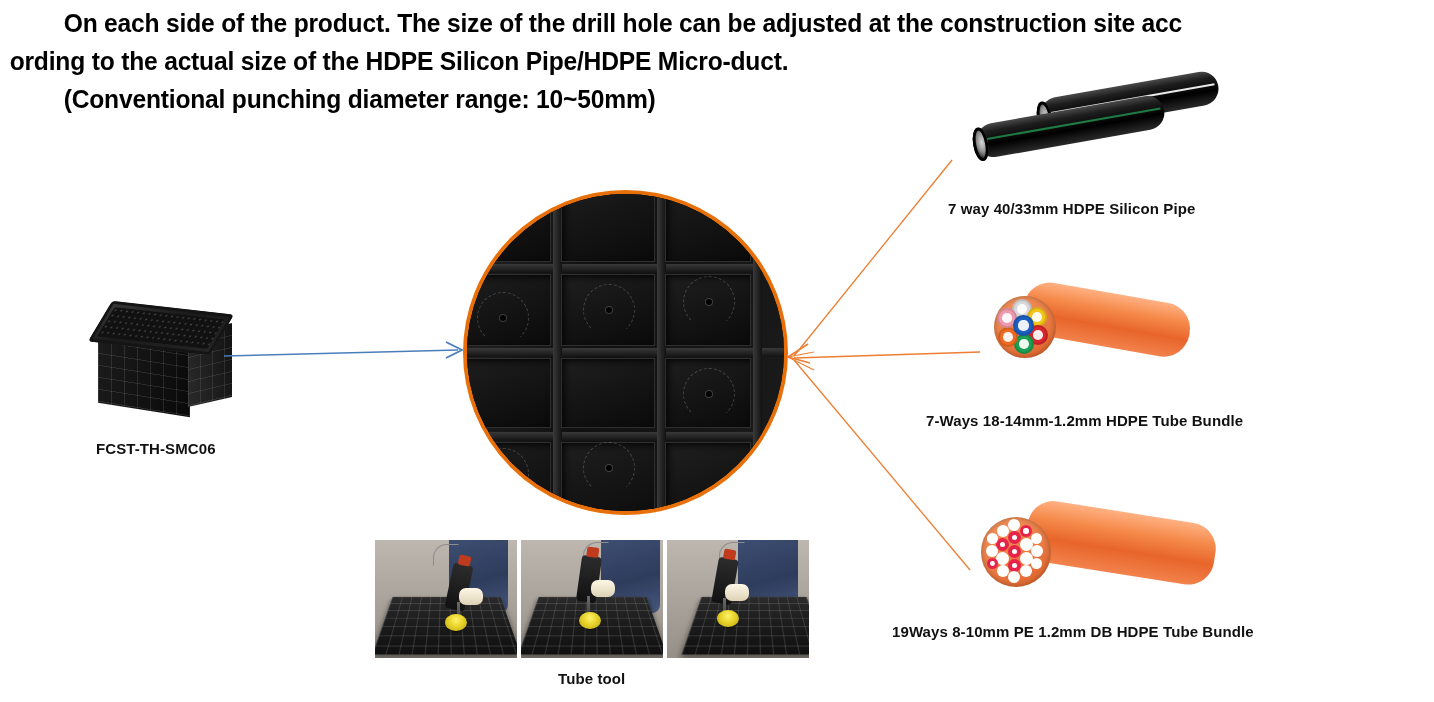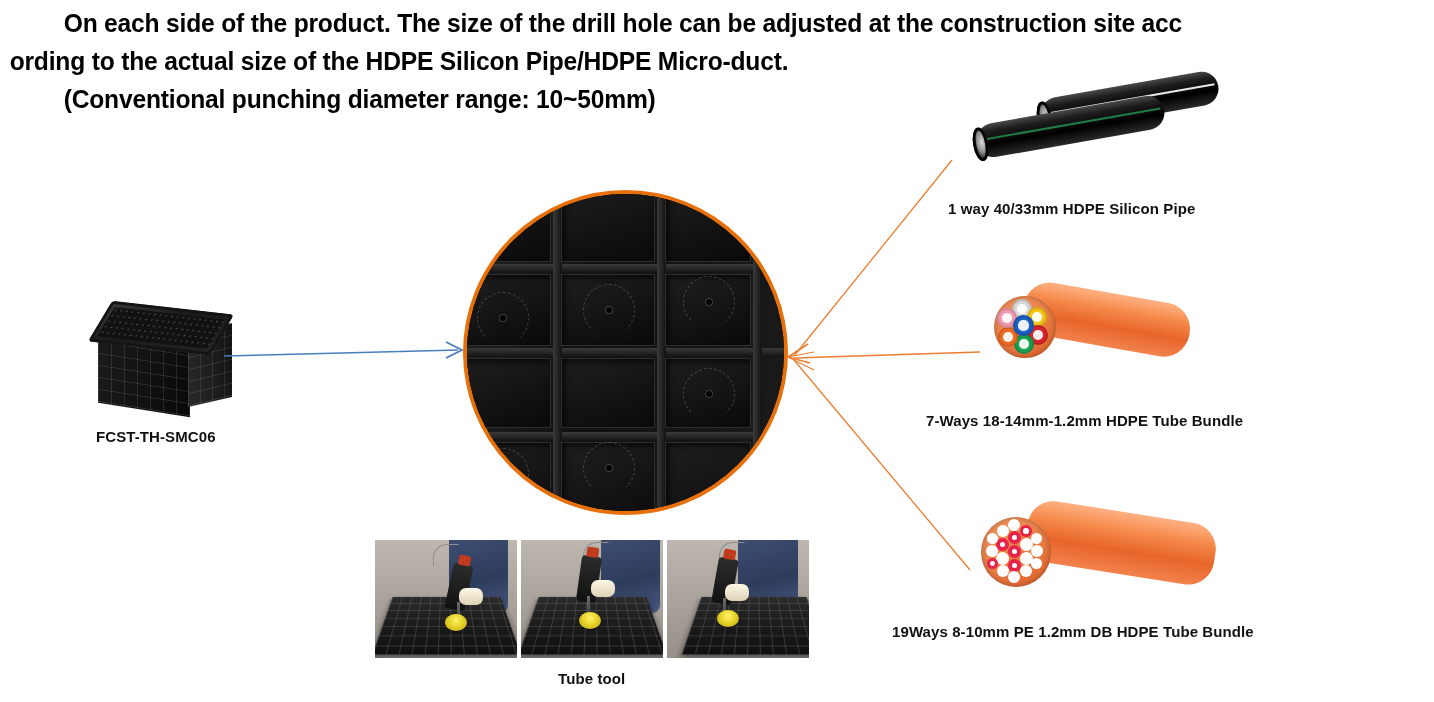--- a/index.html
+++ b/index.html
@@ -240,21 +240,21 @@
   <div class="hdr-line l3">(Conventional punching diameter range: 10~50mm)</div>
 </div>
 
 <div id="left-product">
   <div class="box-wrap">
     <div class="crate-front"></div>
     <div class="crate-side"></div>
     <div class="crate-lid"></div>
   </div>
 </div>
-<div class="caption" style="left:96px; top:428px;">FCST-TH-SMC06</div>
+<div class="caption" style="left:96px; top:440px;">FCST-TH-SMC06</div>
 
 <svg id="blue-arrow" viewBox="0 0 248 34">
   <line x1="2" y1="22" x2="236" y2="16" stroke="#4A7EBB" stroke-width="1.6"></line>
   <path d="M224 8 L240 16 L224 24" fill="none" stroke="#4A7EBB" stroke-width="1.8"></path>
 </svg>
 
 <div id="center-circle">
   <div class="grid-img">
 
     <div class="rib-h" style="left:-10px; top:76px;  width:350px;"></div>
@@ -310,21 +310,21 @@
 <div class="prod" id="prod-pipe">
 
   <div class="pipe" style="left:86px; top:8px; width:180px; transform: rotate(-10deg); transform-origin: left center;"></div>
   <div class="pipe-stripe" style="left:96px; top:20px; width:166px; background:#e9e9e9; transform: rotate(-10deg); transform-origin:left center;"></div>
   <div class="pipe-end" style="left:82px; top:8px; transform: rotate(-10deg); transform-origin: right center;"></div>
 
   <div class="pipe" style="left:22px; top:34px; width:190px; transform: rotate(-10deg); transform-origin: left center;"></div>
   <div class="pipe-stripe" style="left:32px; top:46px; width:176px; background:#1f7a43; transform: rotate(-10deg); transform-origin:left center;"></div>
   <div class="pipe-end" style="left:18px; top:34px; transform: rotate(-10deg); transform-origin: right center;"></div>
 </div>
-<div class="caption" style="left:948px; top:200px;">1 way 40/33mm HDPE Silicon Pipe</div>
+<div class="caption" style="left:948px; top:200px;">7 way 40/33mm HDPE Silicon Pipe</div>
 
 <div class="prod" id="prod-7way">
   <div class="jacket" style="left:36px; top:6px; width:168px; height:54px; transform: rotate(10deg); transform-origin: left center;"></div>
   <div class="bundle-face" style="left:6px; top:24px; width:62px; height:62px;">
     <div class="inner" style="left:19px; top:19px; width:21px; height:21px; background:#c9c9c9;"></div>
     <div class="inner" style="left:18px; top:3px;  width:20px; height:20px; background:#d8d8d8;"></div>
     <div class="inner" style="left:33px; top:11px; width:20px; height:20px; background:#f2c518;"></div>
     <div class="inner" style="left:34px; top:29px; width:20px; height:20px; background:#d8242c;"></div>
     <div class="inner" style="left:20px; top:38px; width:20px; height:20px; background:#1aa050;"></div>
     <div class="inner" style="left:4px;  top:31px; width:20px; height:20px; background:#ee6a22;"></div>

